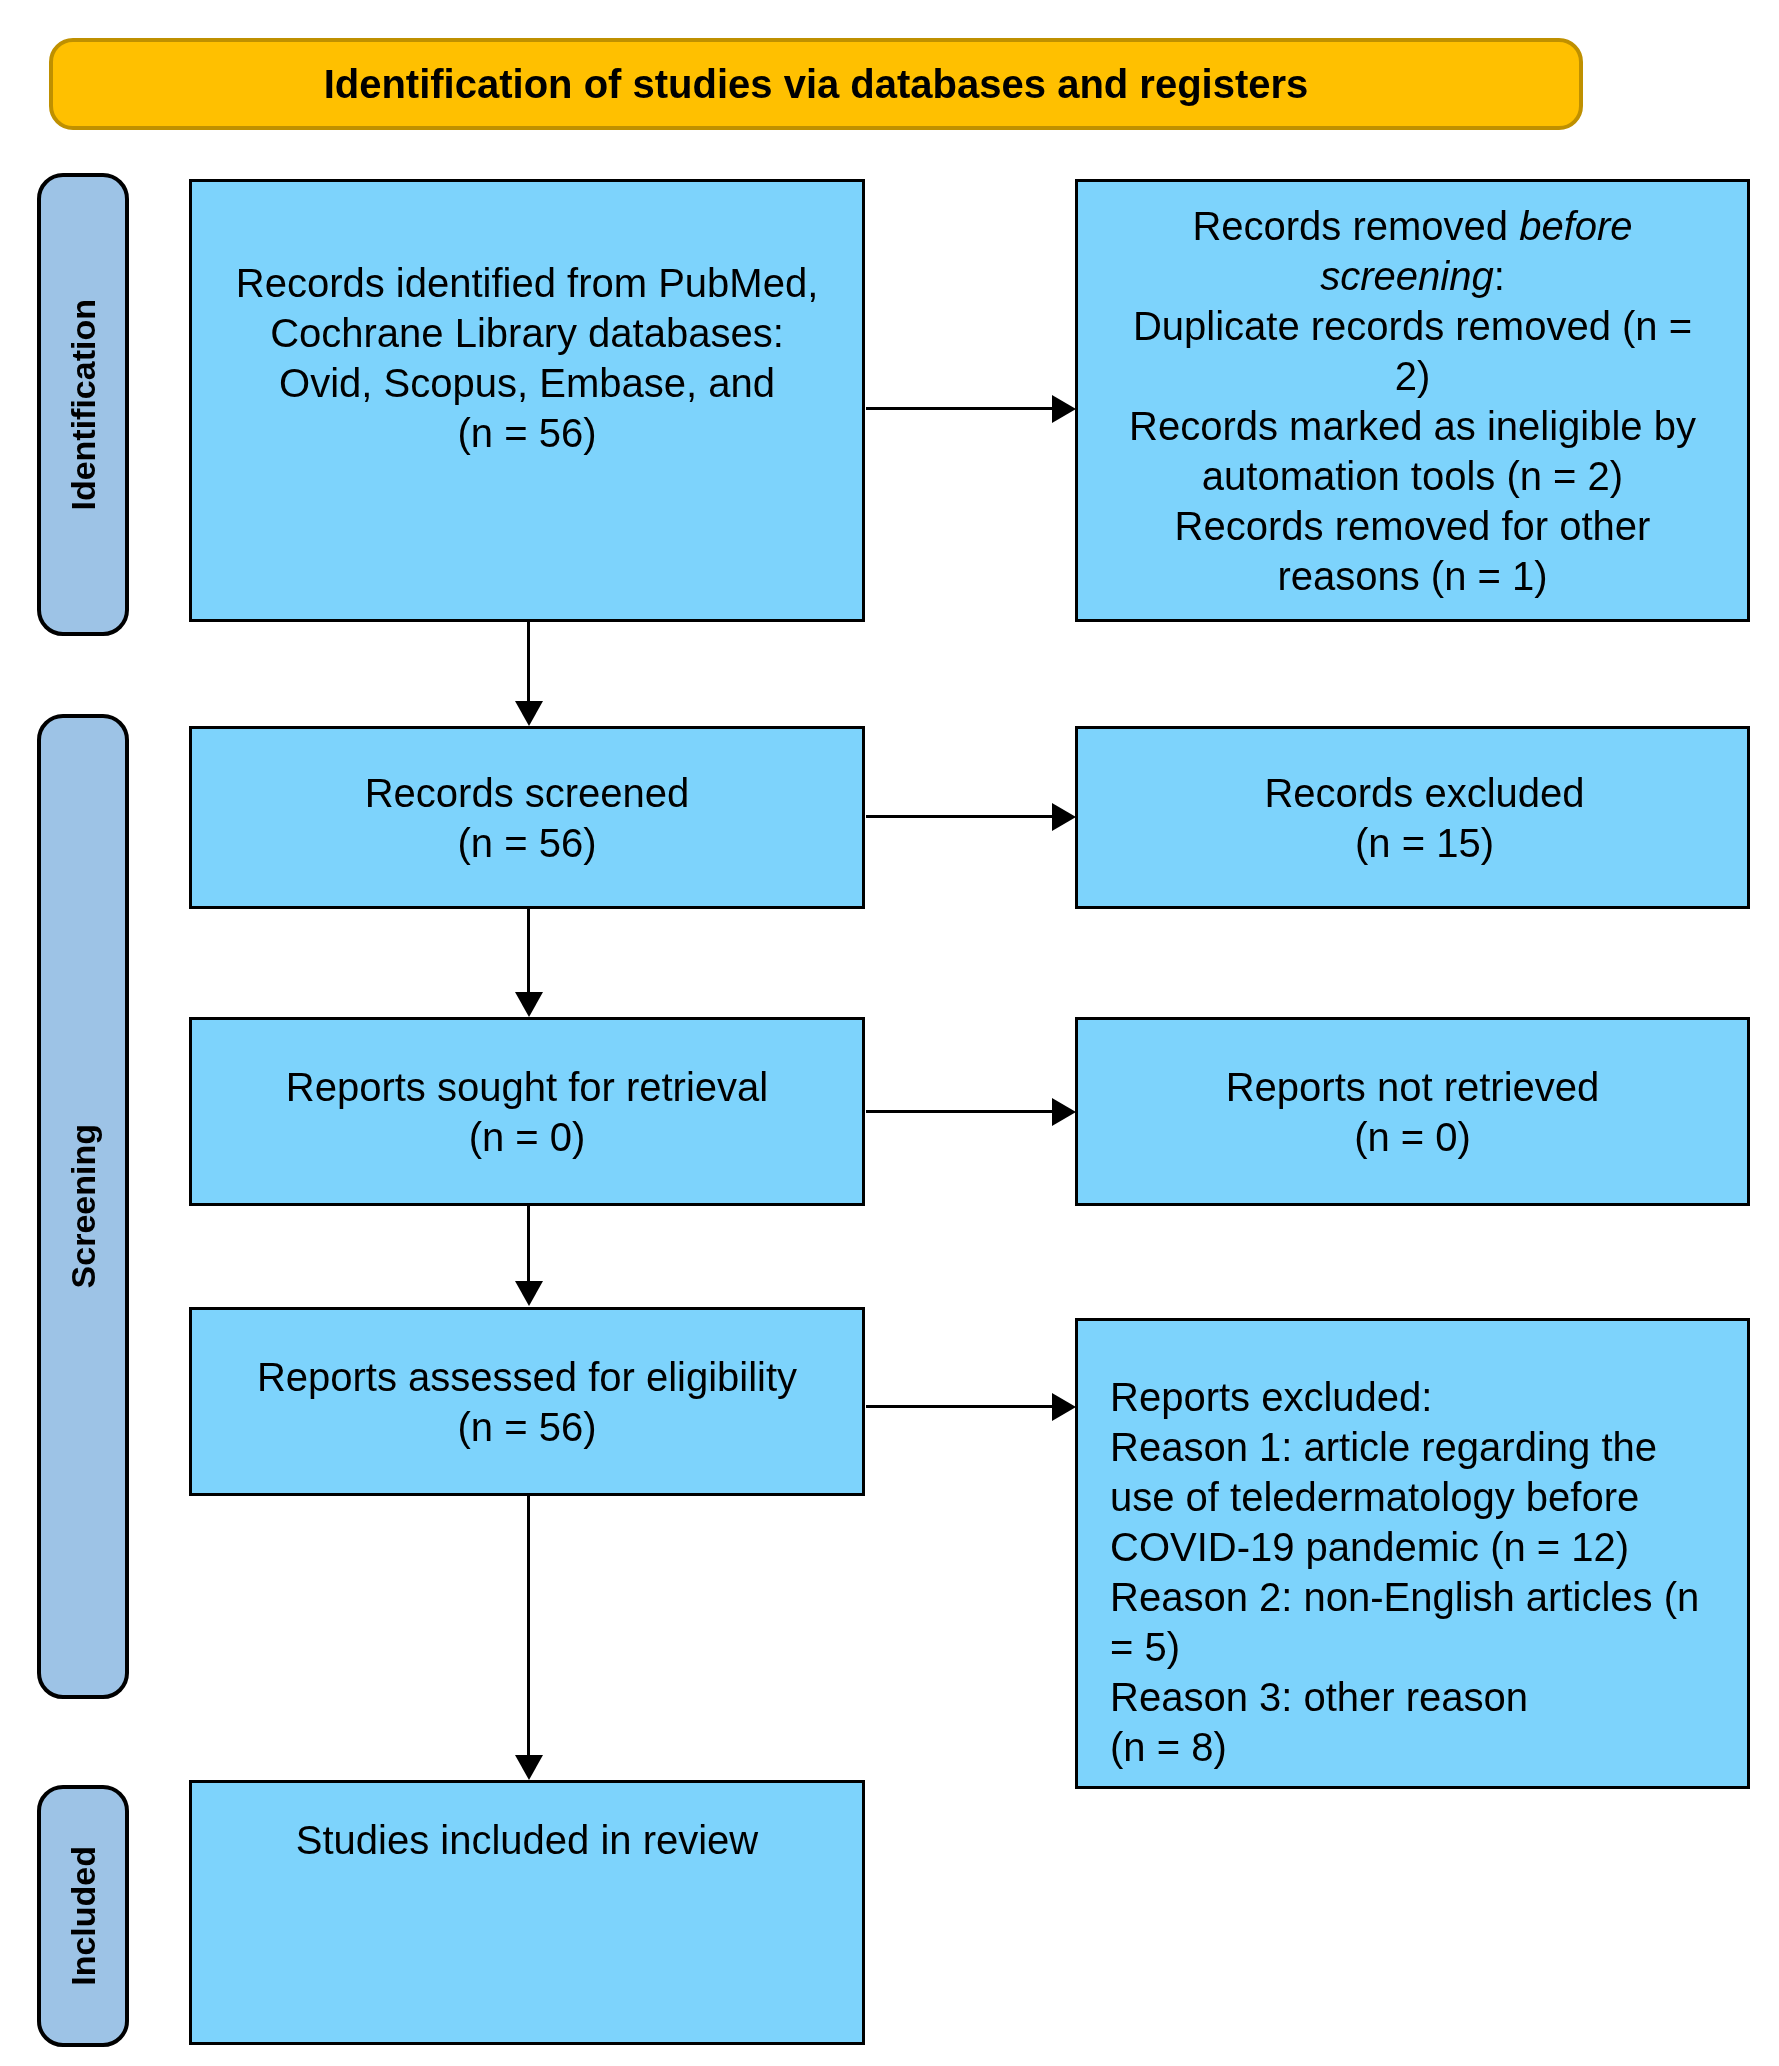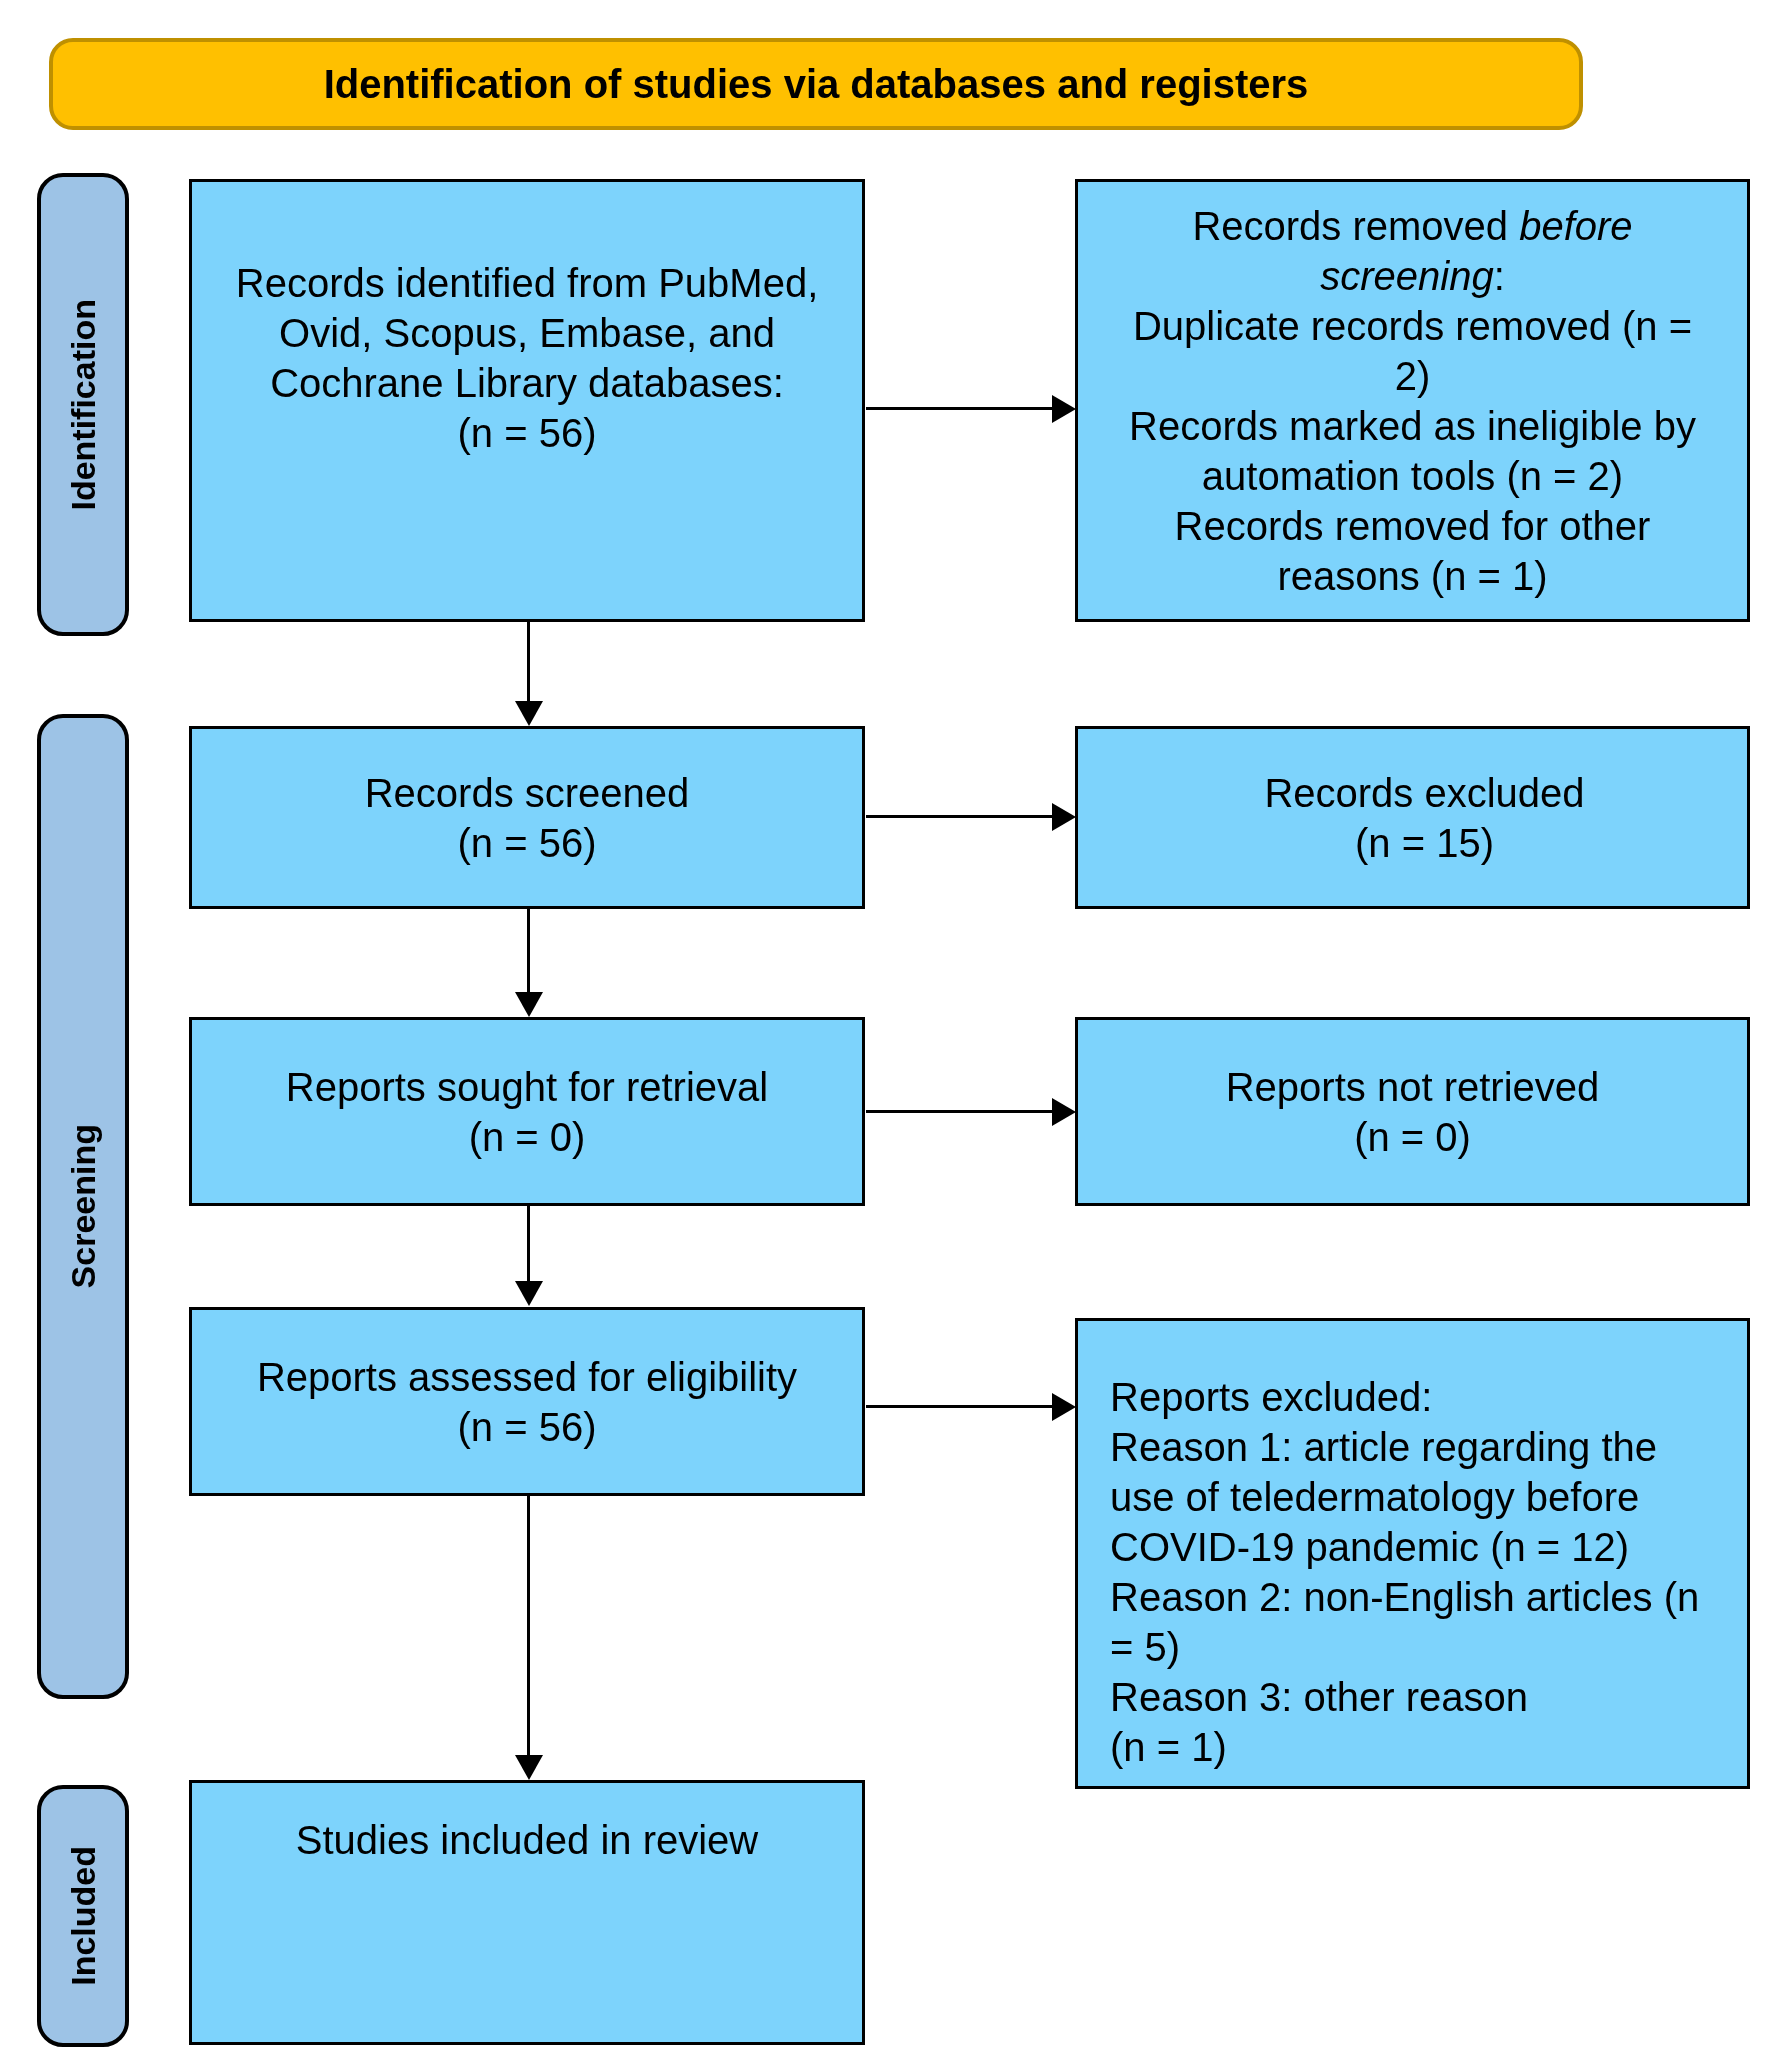--- a/index.html
+++ b/index.html
@@ -104,22 +104,22 @@
   </div>
   <div class="stage screening">
     <span>Screening</span>
   </div>
   <div class="stage included">
     <span>Included</span>
   </div>
 
   <div class="box col1 b-identified">
     <div class="ln">Records identified from PubMed,</div>
+    <div class="ln">Cochrane Library databases:</div>
     <div class="ln">Ovid, Scopus, Embase, and</div>
-    <div class="ln">Cochrane Library databases:</div>
     <div class="ln">(n = 56)</div>
   </div>
 
   <div class="box col2 b-removed">
     <div class="ln"><span>Records removed </span><span class="it">before</span></div>
     <div class="ln"><span class="it">screening</span><span>:</span></div>
     <div class="ln">Duplicate records removed (n =</div>
     <div class="ln">2)</div>
     <div class="ln">Records marked as ineligible by</div>
     <div class="ln">automation tools (n = 2)</div>
@@ -150,21 +150,21 @@
     <div class="ln">(n = 56)</div>
   </div>
   <div class="box col2 b-rexcluded">
     <div class="ln">Reports excluded:</div>
     <div class="ln">Reason 1: article regarding the</div>
     <div class="ln">use of teledermatology before</div>
     <div class="ln">COVID-19 pandemic (n = 12)</div>
     <div class="ln">Reason 2: non-English articles (n</div>
     <div class="ln">= 5)</div>
     <div class="ln">Reason 3: other reason</div>
-    <div class="ln">(n = 1)</div>
+    <div class="ln">(n = 8)</div>
   </div>
 
   <div class="box col1 b-included">
     <div class="ln">Studies included in review</div>
   </div>
 
   <div class="varrow va1"></div>
   <div class="varrow va2"></div>
   <div class="varrow va3"></div>
   <div class="varrow va4"></div>

